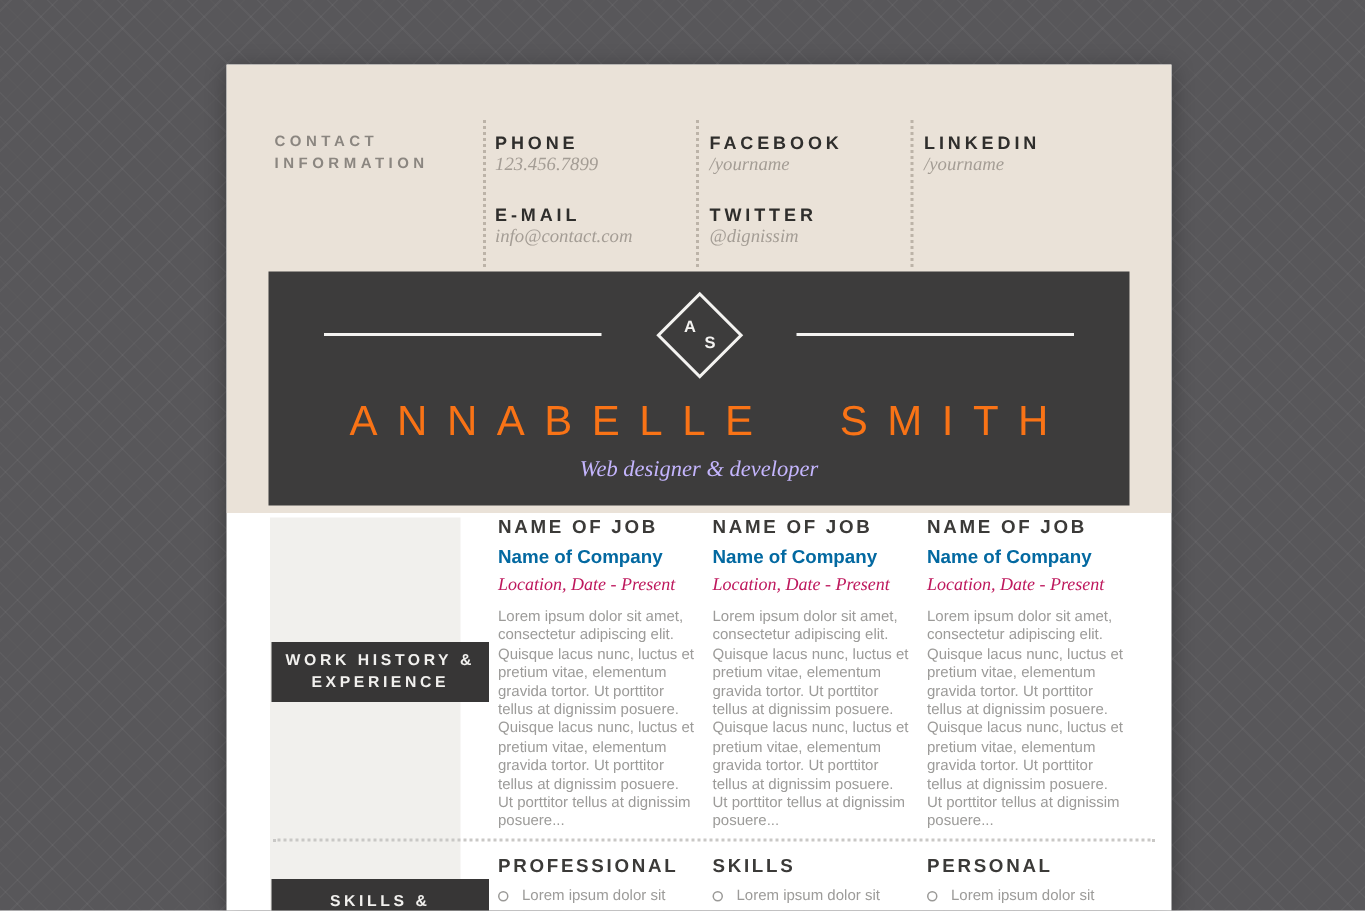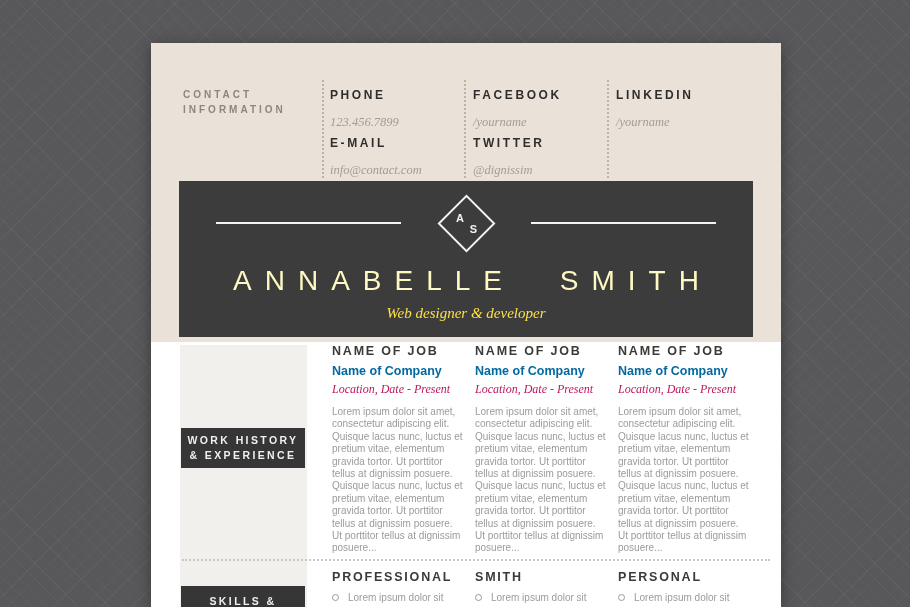--- a/index.html
+++ b/index.html
@@ -24,49 +24,49 @@
   .contact-heading{
     position:absolute;left:32px;top:44px;
     font-size:10px;line-height:15px;font-weight:bold;letter-spacing:3px;color:#8b8680;
   }
   .contact-grid{
     position:absolute;left:179px;top:45px;
     display:grid;grid-template-columns:143px 143px 143px;grid-auto-rows:auto;row-gap:13px;
   }
   .contact-item{height:35px;}
   .contact-item .c-label{font-size:12px;line-height:14px;font-weight:bold;letter-spacing:2.6px;color:#2f2e2c;}
-  .contact-item .c-value{margin-top:13px;font-family:"Liberation Serif", serif;font-style:italic;font-size:12.5px;color:#a49d95;}
+  .contact-item .c-value{margin-top:0;font-family:"Liberation Serif", serif;font-style:italic;font-size:12.5px;color:#a49d95;}
   .v-divider{position:absolute;top:37px;height:98px;width:0;border-left:2px dotted #bcb3a8;}
   .v-divider.d1{left:171px;} .v-divider.d2{left:313px;} .v-divider.d3{left:456px;}
 
   
   .band{position:absolute;left:28px;top:138px;width:574px;height:156px;background:#3d3c3c;}
   .monogram-row{position:absolute;left:0;top:14px;width:100%;height:56px;display:flex;align-items:center;justify-content:center;}
   .rule{width:185px;height:2px;background:#f4f3f1;}
   .rule.left{margin-right:37px;} .rule.right{margin-left:37px;}
   .diamond-box{width:56px;height:56px;display:flex;align-items:center;justify-content:center;}
   .diamond{width:37px;height:37px;border:2px solid #f4f3f1;transform:rotate(45deg);}
   .diamond-inner{width:100%;height:100%;transform:rotate(-45deg);position:relative;
     font-size:11px;font-weight:bold;color:#f4f3f1;}
   .mono-a{position:absolute;left:8px;top:7px;}
   .mono-s{position:absolute;right:8px;bottom:7px;}
   .band-name{
     position:absolute;left:0;top:84px;width:100%;text-align:center;
-    font-size:28px;letter-spacing:13px;word-spacing:24px;color:#fef9c3;font-weight:400;
+    font-size:28px;letter-spacing:13px;word-spacing:24px;color:#f97316;font-weight:400;
     text-indent:13px;white-space:nowrap;
   }
   .band-role{
     position:absolute;left:0;top:124px;width:100%;text-align:center;
-    font-family:"Liberation Serif", serif;font-style:italic;font-size:15px;color:#fde047;
+    font-family:"Liberation Serif", serif;font-style:italic;font-size:15px;color:#c4b5fd;
   }
 
   
   .sidebar-strip{position:absolute;left:29px;top:302px;width:127px;height:262px;background:#f1f0ed;z-index:1;}
   .side-badge{
-    position:absolute;left:30px;width:124px;background:#373636;z-index:2;
+    position:absolute;left:30px;width:145px;background:#373636;z-index:2;
     display:flex;align-items:center;justify-content:center;text-align:center;
     font-size:10.5px;line-height:15px;font-weight:bold;letter-spacing:2.4px;color:#f1f0ee;
     padding:5px 4px;box-sizing:border-box;
   }
   .badge-work{top:385px;height:40px;}
   .badge-skills{top:543px;height:40px;align-items:flex-start;padding-top:8px;}
 
   
   .jobs-row{position:absolute;left:181px;top:301px;display:flex;gap:12px;z-index:2;}
   .job-col{width:131px;}
@@ -169,21 +169,21 @@
 
   <div class="lists-row">
     <div class="list-col">
       <h3 class="h-small">PROFESSIONAL</h3>
       <div class="list-item">
         <span class="bullet-circle"></span>
         <span class="list-text">Lorem ipsum dolor sit</span>
       </div>
     </div>
     <div class="list-col">
-      <h3 class="h-small">SMITH</h3>
+      <h3 class="h-small">SKILLS</h3>
       <div class="list-item">
         <span class="bullet-circle"></span>
         <span class="list-text">Lorem ipsum dolor sit</span>
       </div>
     </div>
     <div class="list-col">
       <h3 class="h-small">PERSONAL</h3>
       <div class="list-item">
         <span class="bullet-circle"></span>
         <span class="list-text">Lorem ipsum dolor sit</span>

